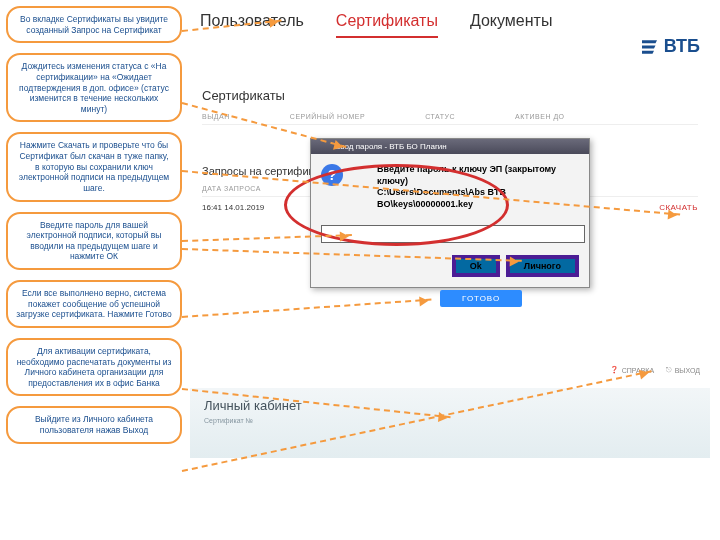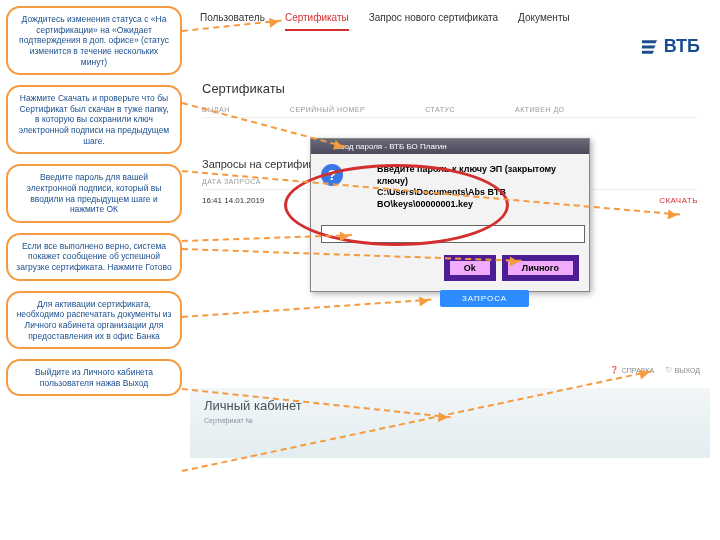--- a/index.html
+++ b/index.html
@@ -1,19 +1,19 @@
 <!DOCTYPE html>
 <html><head>
 <meta charset="utf-8">
 <style>
   * { box-sizing: border-box; margin: 0; padding: 0; font-family: Arial, sans-serif; }
   body { width: 720px; height: 540px; position: relative; background: #fff; overflow: hidden; }
 
   .stage { position: absolute; left: 190px; top: 8px; right: 10px; bottom: 10px; }
-  .tabs { display: flex; gap: 20px; font-size: 10px; color: #333; padding: 4px 10px 0; }
+  .tabs { display: flex; gap: 32px; font-size: 16px; color: #333; padding: 4px 10px 0; text-align: center; }
   .tab { padding-bottom: 6px; cursor: pointer; }
   .tab.active { color: #d32f2f; border-bottom: 2px solid #d32f2f; }
   .logo { position: absolute; right: 10px; top: 28px; display: flex; align-items: center; gap: 4px; font-size: 18px; font-weight: bold; color: #1a4e8e; padding-left: 8px; }
   .logo svg { width: 18px; height: 14px; }
 
   .section { margin-top: 50px; padding: 0 12px; }
   .h-certs { font-size: 13px; color: #333; margin-bottom: 6px; }
   .thead { display: flex; font-size: 7px; color: #999; letter-spacing: .5px; gap: 60px; border-bottom: 1px solid #eee; padding: 4px 0; }
 
   .h-reqs { font-size: 11px; color: #333; margin: 40px 0 4px; }
@@ -23,21 +23,21 @@
   .rrow .id { width: 30px; margin-left: 36px; }
   .rrow .dl { margin-left: auto; color: #d32f2f; font-size: 8px; letter-spacing: .5px; cursor: pointer; }
 
   .dialog { position: absolute; left: 120px; top: 130px; width: 280px; background: #f3f3f3; border: 1px solid #888; box-shadow: 2px 2px 6px rgba(0,0,0,.3); }
   .dialog .titlebar { background: linear-gradient(#6a6a7a,#4a4a5a); color: #fff; font-size: 8px; padding: 3px 24px; }
   .dialog .body { padding: 10px; display: flex; gap: 8px; }
   .dialog .icon { width: 22px; height: 22px; border-radius: 50%; background: #3b78e7; color: #fff; text-align: center; line-height: 22px; font-weight: bold; font-size: 14px; flex: none; }
   .dialog .msg { font-size: 9px; color: #000; font-weight: bold; line-height: 1.3; margin-left: 26px; }
   .dialog input { width: 95%; margin: 4px 10px 8px; height: 18px; border: 1px solid #666; padding: 0 4px; font-size: 9px; }
   .dialog .btns { display: flex; justify-content: flex-end; gap: 6px; padding: 4px 10px 10px; }
-  .dialog .btn { border: 6px solid #4c1d95; background: #f0abfc; font-size: 9px; font-weight: bold; padding: 2px 14px; cursor: pointer; }
+  .dialog .btn { border: 4px solid #4c1d95; background: #0369a1; font-size: 9px; font-weight: bold; padding: 2px 14px; cursor: pointer; }
 
   .ellipse { position: absolute; left: 94px; top: 156px; width: 225px; height: 82px; border: 3px solid #d32f2f; border-radius: 50%; pointer-events: none; }
 
   .gotovo { position: absolute; left: 250px; top: 282px; background: #2d8cff; color: #fff; font-size: 8px; padding: 4px 22px; border-radius: 2px; cursor: pointer; letter-spacing: 1px; }
 
   .lk-panel { position: absolute; left: 0; right: 0; top: 380px; height: 70px; background: linear-gradient(#f2f6f8,#e3edf0); padding: 10px 14px; }
   .lk-top { position: absolute; right: 10px; top: 358px; font-size: 7px; color: #888; display: flex; gap: 12px; }
   .lk-top span { cursor: pointer; display: inline-flex; align-items: center; gap: 3px; }
   .lk-title { font-size: 13px; color: #44525c; }
   .lk-sub { font-size: 7px; color: #8696a0; margin-top: 4px; }
@@ -47,34 +47,34 @@
   .callout { border: 2px solid #f59a3e; border-radius: 14px; padding: 6px 8px; font-size: 8.5px; color: #1a4e8e; text-align: center; line-height: 1.25; background: #fff; }
 
   
   .arrow { position: absolute; border-top: 2px dashed #f59a3e; transform-origin: left center; }
   .arrow::after { content: ""; position: absolute; right: -2px; top: -5px; border: 5px solid transparent; border-left: 9px solid #f59a3e; }
 </style>
 </head>
 <body>
 
 <div class="callouts">
+  <div class="callout">Во вкладке Сертификаты вы увидите созданный Запрос на Сертификат</div>
   <div class="callout">Дождитесь изменения статуса с «На сертификации» на «Ожидает подтверждения в доп. офисе» (статус изменится в течение нескольких минут)</div>
   <div class="callout">Нажмите Скачать и проверьте что бы Сертификат был скачан в туже папку, в которую вы сохранили ключ электронной подписи на предыдущем шаге.</div>
   <div class="callout">Введите пароль для вашей электронной подписи, который вы вводили на предыдущем шаге и нажмите ОК</div>
   <div class="callout">Если все выполнено верно, система покажет сообщение об успешной загрузке сертификата.
 Нажмите Готово</div>
   <div class="callout">Для активации сертификата, необходимо распечатать документы из Личного кабинета организации для предоставления их в офис Банка</div>
   <div class="callout">Выйдите из Личного кабинета пользователя нажав Выход</div>
 </div>
 
 <div class="stage">
   <div class="tabs">
     <div class="tab">Пользователь</div>
     <div class="tab active">Сертификаты</div>
-    <div class="tab">Запрос нового сертификата</div>
     <div class="tab">Документы</div>
   </div>
   <div class="logo">
     <svg viewBox="0 0 24 18">
         <path d="M0 0 H20 L18 4 H0 Z M0 7 H18 L16 11 H0 Z M0 14 H16 L14 18 H0 Z" fill="#1a4e8e"></path>
       </svg>
     <span>ВТБ</span>
   </div>
 
   <div class="section">
@@ -105,21 +105,21 @@
       </div>
     </div>
     <input type="password" style="">
     <div class="btns">
       <div class="btn">Ok</div>
       <div class="btn">Личного</div>
     </div>
   </div>
 
   <div class="ellipse"></div>
-  <div class="gotovo">ЗАПРОСА</div>
+  <div class="gotovo">ГОТОВО</div>
 
   <div class="lk-top">
     <span>
         <span>❓</span>
         <span>СПРАВКА</span>
       </span>
     <span>
         <span>⎋</span>
         <span>ВЫХОД</span>
       </span>

